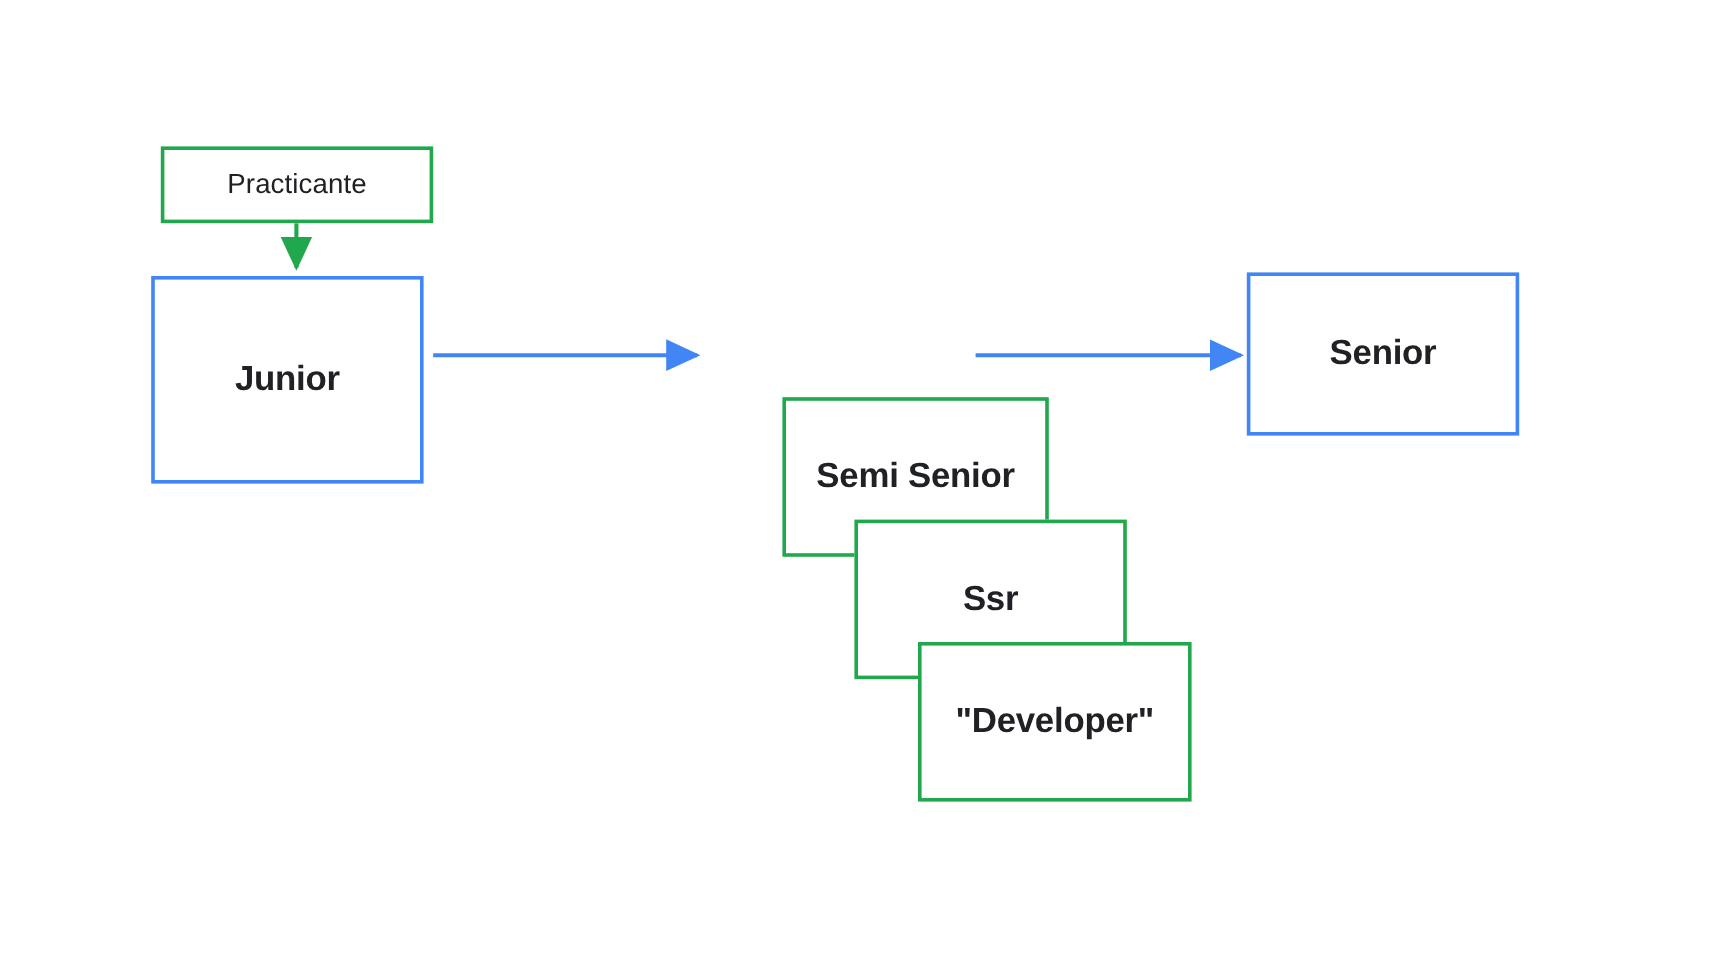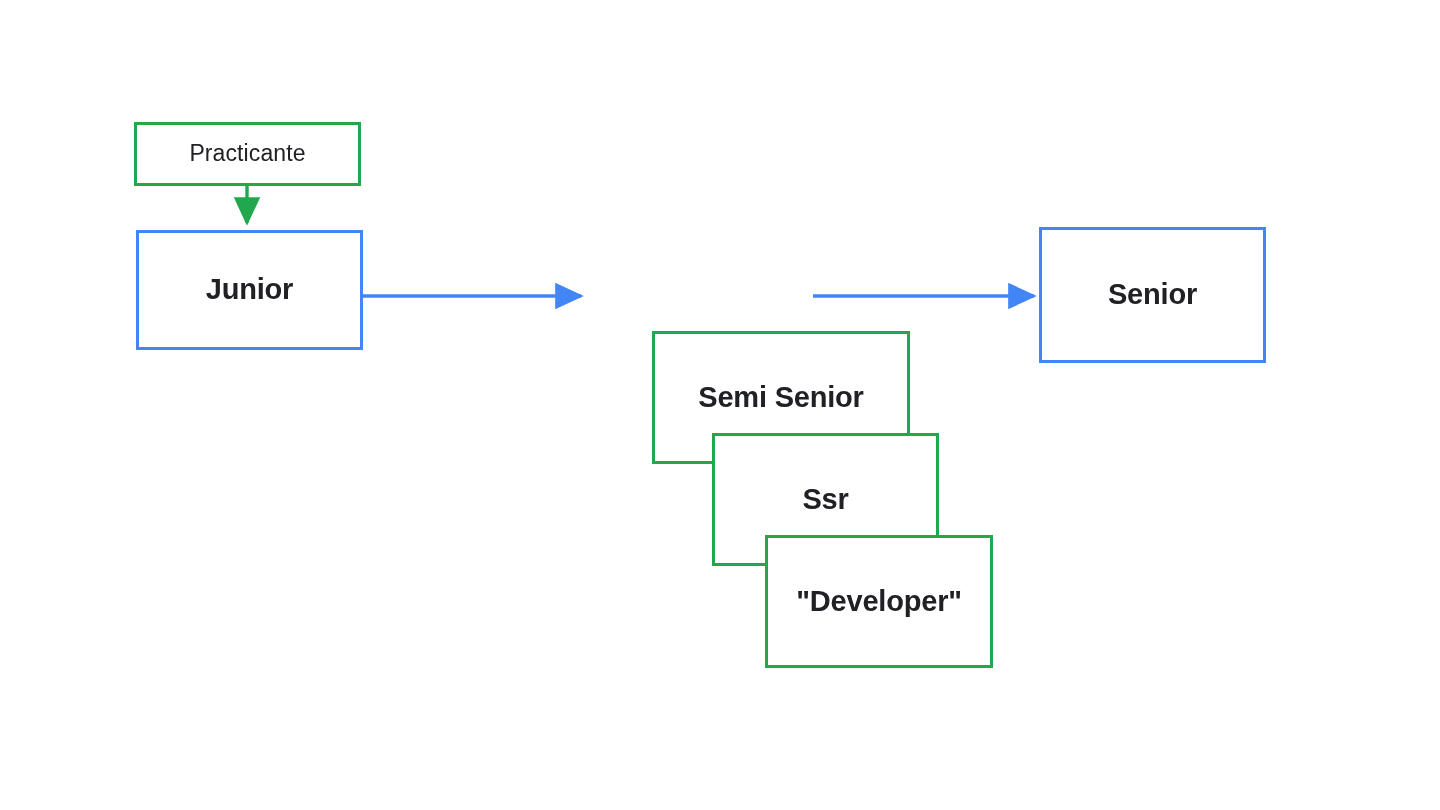--- a/index.html
+++ b/index.html
@@ -74,26 +74,26 @@
 
     <line x1="361" y1="296" x2="581" y2="296" stroke="#4285f4" stroke-width="3.4" marker-end="url(#arrow-blue)"></line>
 
     <line x1="813" y1="296" x2="1034" y2="296" stroke="#4285f4" stroke-width="3.4" marker-end="url(#arrow-blue)"></line>
   </svg>
 
   <div class="node node-green" style="left:134px; top:122px; width:227px; height:64px; z-index:1;">
     <span class="node-label lbl-regular">Practicante</span>
   </div>
 
-  <div class="node node-blue" style="left:136px; top:230px; width:227px; height:120px; z-index:1;justify-content:center;">
+  <div class="node node-blue" style="left:126px; top:230px; width:227px; height:173px; z-index:1;justify-content:center;">
     <span class="node-label lbl-bold">Junior</span>
   </div>
 
 
-  <div class="node node-green" style="left:652px; top:331px; width:258px; height:133px; z-index:2;">
+  <div class="node node-green" style="left:652px; top:331px; width:222px; height:133px; z-index:2;">
     <span class="node-label lbl-bold">Semi Senior</span>
   </div>
 
   <div class="node node-green" style="left:712px; top:433px; width:227px; height:133px; z-index:3;">
     <span class="node-label lbl-bold">Ssr</span>
   </div>
 
   <div class="node node-green" style="left:765px; top:535px; width:228px; height:133px; z-index:4;">
     <span class="node-label lbl-bold">"Developer"</span>
   </div>

